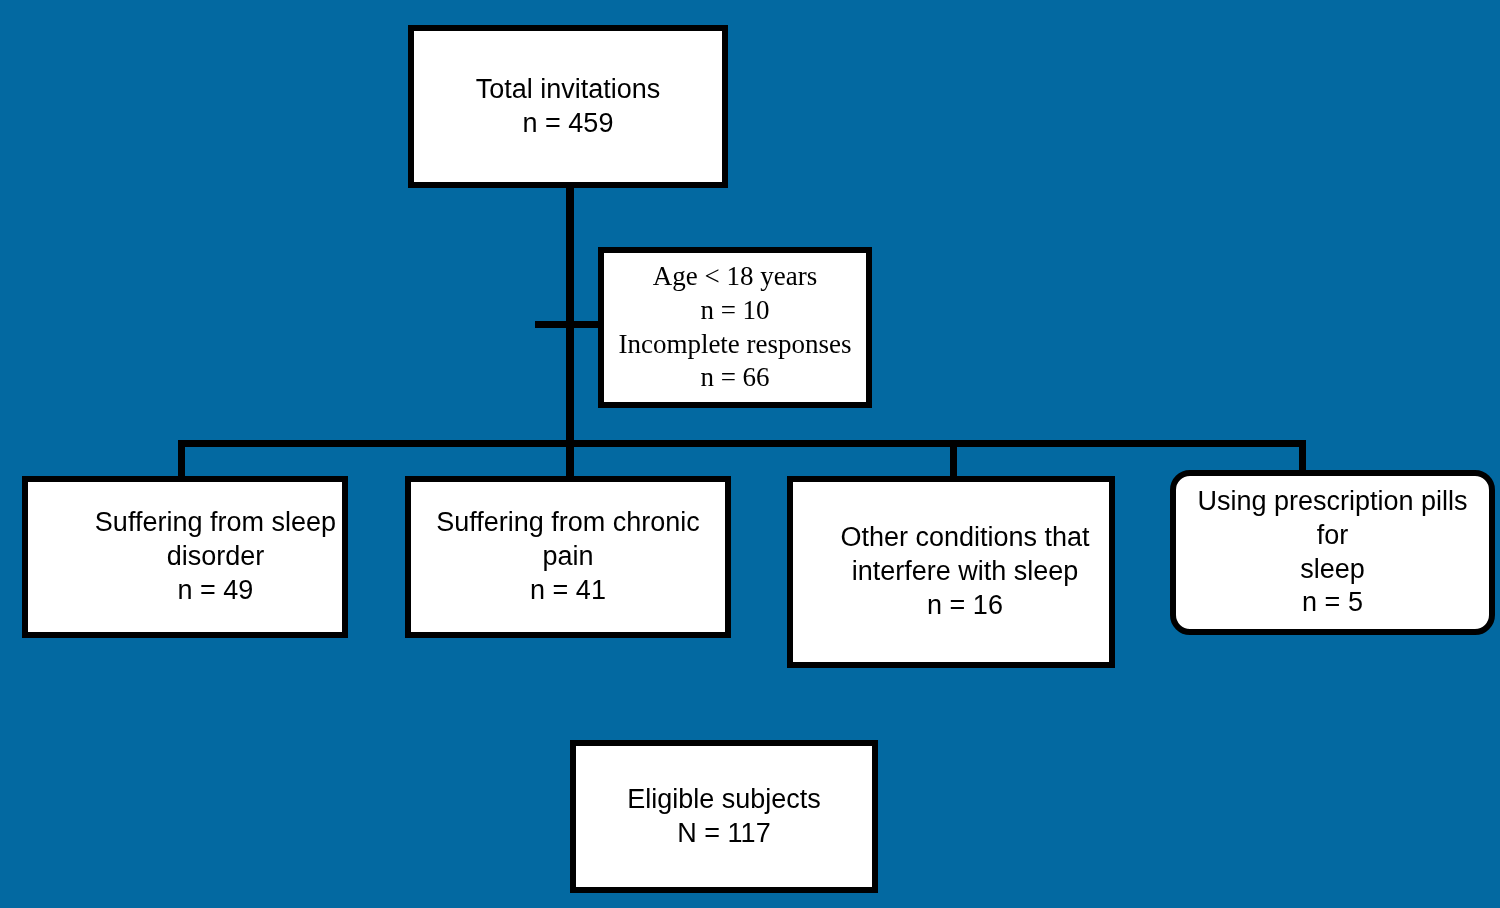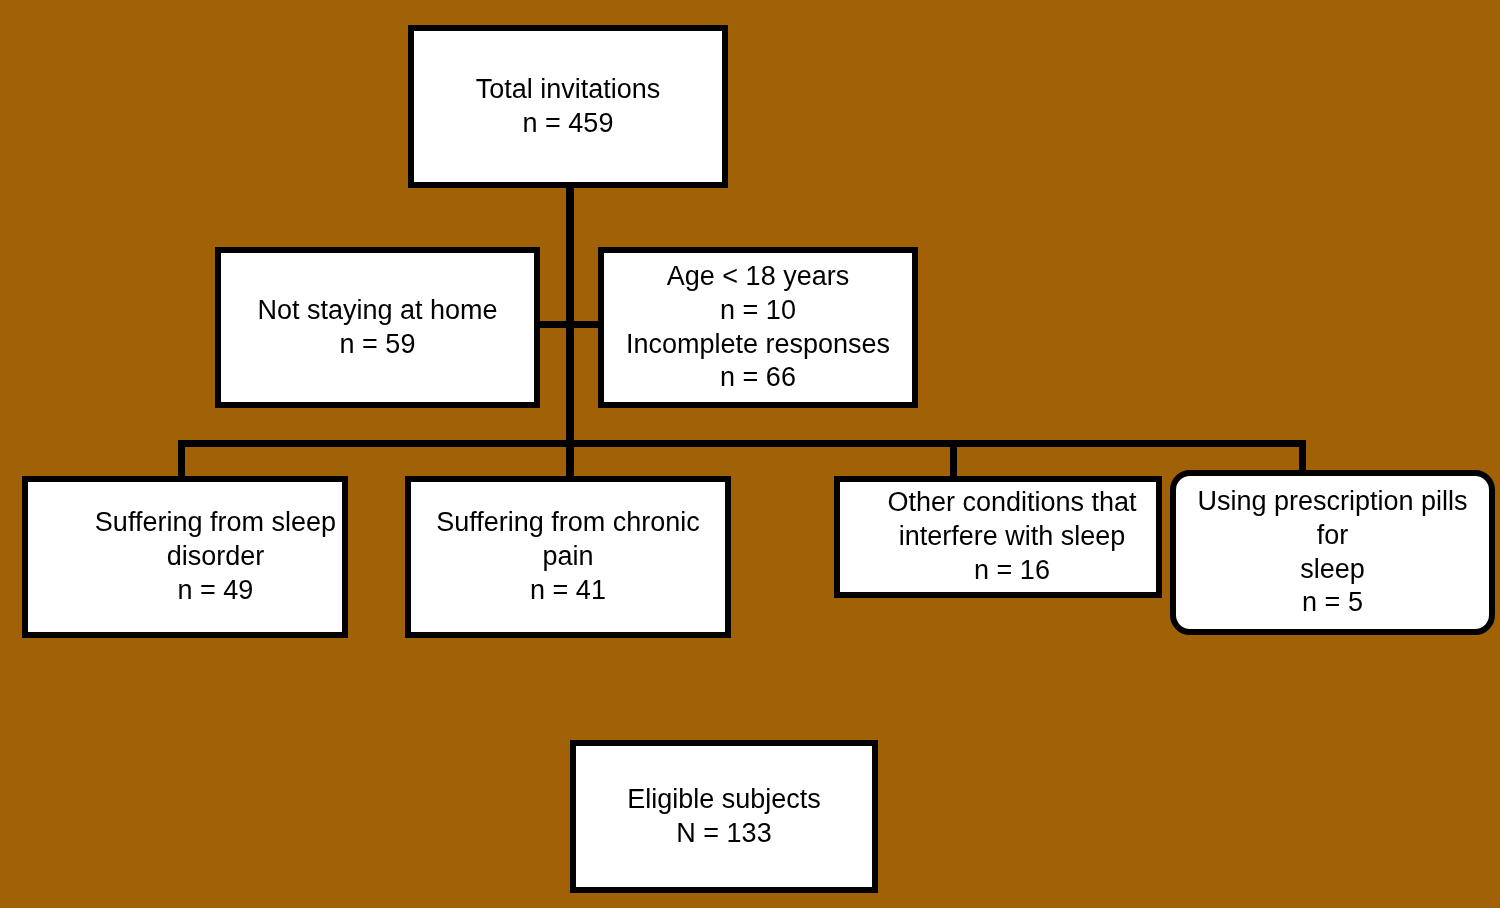--- a/index.html
+++ b/index.html
@@ -4,21 +4,21 @@
 <style>
   html, body {
     margin: 0;
     padding: 0;
     background: #ffffff;
   }
   #canvas {
     position: relative;
     width: 1500px;
     height: 908px;
-    background: #a16207;
+    background: #0369a1;
     font-family: "Liberation Sans", sans-serif;
     overflow: hidden;
   }
   .node {
     position: absolute;
     box-sizing: border-box;
     background: #ffffff;
     border: 6px solid #000000;
     display: flex;
     align-items: center;
@@ -34,24 +34,24 @@
     padding: 0 6px;
   }
   .connector {
     position: absolute;
     background: #000000;
     z-index: 1;
   }
   
   #node-total        { left: 408px;  top: 25px;  width: 320px; height: 163px; }
   #node-not-home     { left: 215px;  top: 247px; width: 325px; height: 161px; }
-  #node-age-incomplete { left: 598px; top: 247px; width: 320px; height: 161px; }
+  #node-age-incomplete { left: 598px; top: 247px; width: 274px; height: 161px; font-family: Liberation Serif, serif; }
   #node-sleep-disorder { left: 22px;  top: 476px; width: 326px; height: 162px; justify-content: flex-end; }
   #node-chronic-pain   { left: 405px; top: 476px; width: 326px; height: 162px; }
-  #node-other-conditions { left: 834px; top: 476px; width: 328px; height: 122px; padding-left: 28px; }
+  #node-other-conditions { left: 787px; top: 476px; width: 328px; height: 192px; padding-left: 28px; }
   #node-prescription   { left: 1170px; top: 470px; width: 325px; height: 165px; border-radius: 20px; }
   #node-eligible       { left: 570px; top: 740px; width: 308px; height: 153px; }
   
   #conn-trunk-main     { left: 566px; top: 188px; width: 8px;  height: 256px; }
   #conn-exclusion-left { left: 535px; top: 321px; width: 36px; height: 7px; }
   #conn-exclusion-right{ left: 566px; top: 321px; width: 36px; height: 7px; }
   #conn-distribution-bar { left: 178px; top: 440px; width: 1128px; height: 7px; }
   #conn-drop-sleep     { left: 178px; top: 440px; width: 7px;  height: 38px; }
   #conn-drop-chronic   { left: 566px; top: 440px; width: 8px;  height: 38px; }
   #conn-drop-other     { left: 950px; top: 440px; width: 7px;  height: 38px; }
@@ -69,24 +69,20 @@
   <div class="connector" id="conn-drop-sleep"></div>
   <div class="connector" id="conn-drop-chronic"></div>
   <div class="connector" id="conn-drop-other"></div>
   <div class="connector" id="conn-drop-prescription"></div>
 
   <div class="node" id="node-total">
     <div class="label">Total invitations
 n = 459</div>
   </div>
 
-  <div class="node" id="node-not-home">
-    <div class="label">Not staying at home
-n = 59</div>
-  </div>
 
   <div class="node" id="node-age-incomplete">
     <div class="label">Age &lt; 18 years
 n = 10
 Incomplete responses
 n = 66</div>
   </div>
 
   <div class="node" id="node-sleep-disorder">
     <div class="label">Suffering from sleep
@@ -106,16 +102,16 @@
   </div>
 
   <div class="node" id="node-prescription">
     <div class="label">Using prescription pills for
 sleep
 n = 5</div>
   </div>
 
   <div class="node" id="node-eligible">
     <div class="label">Eligible subjects
-N = 133</div>
+N = 117</div>
   </div>
 
 </div>
 
 </body></html>

